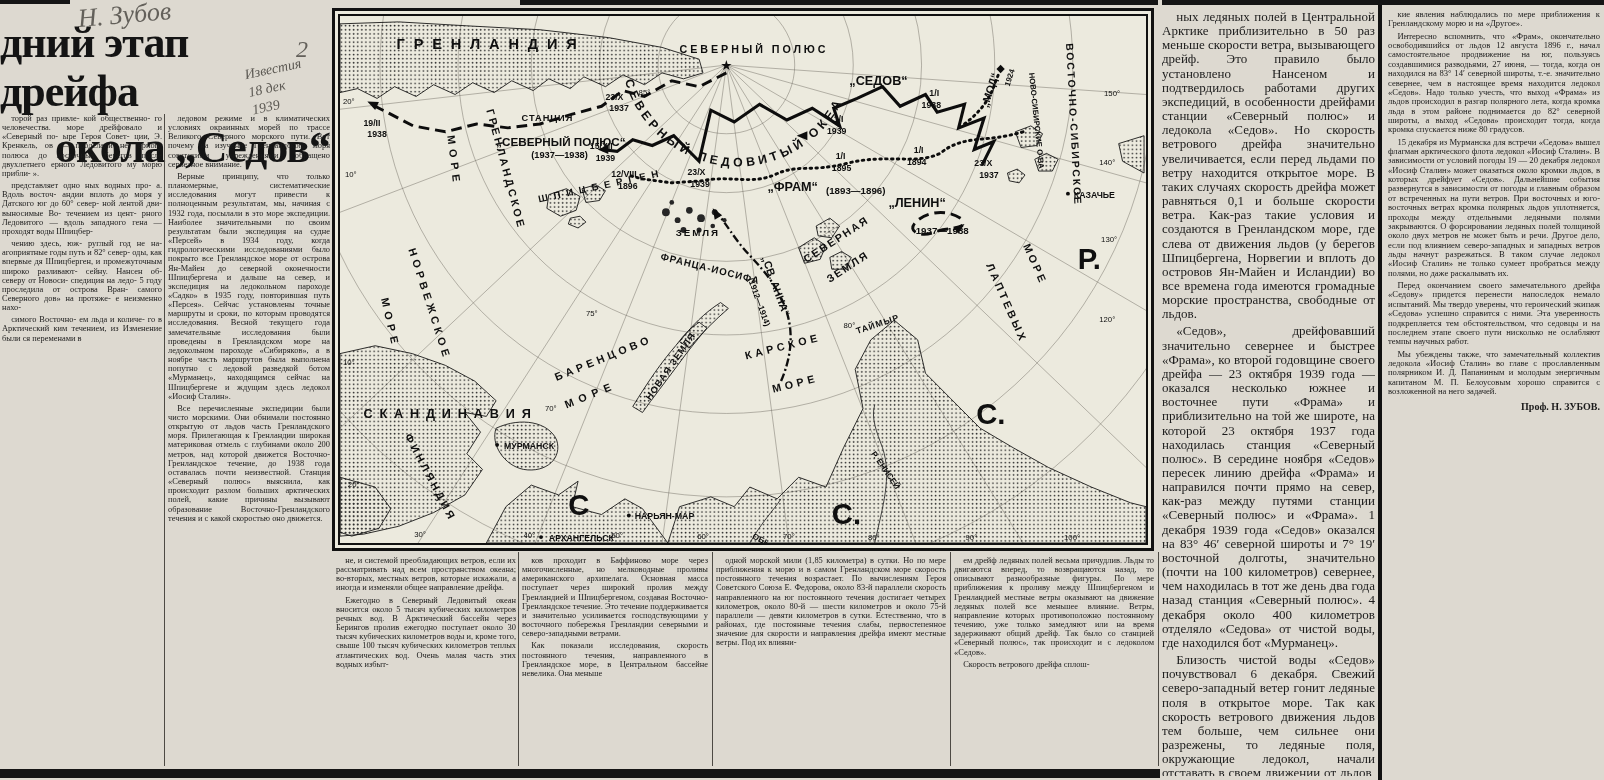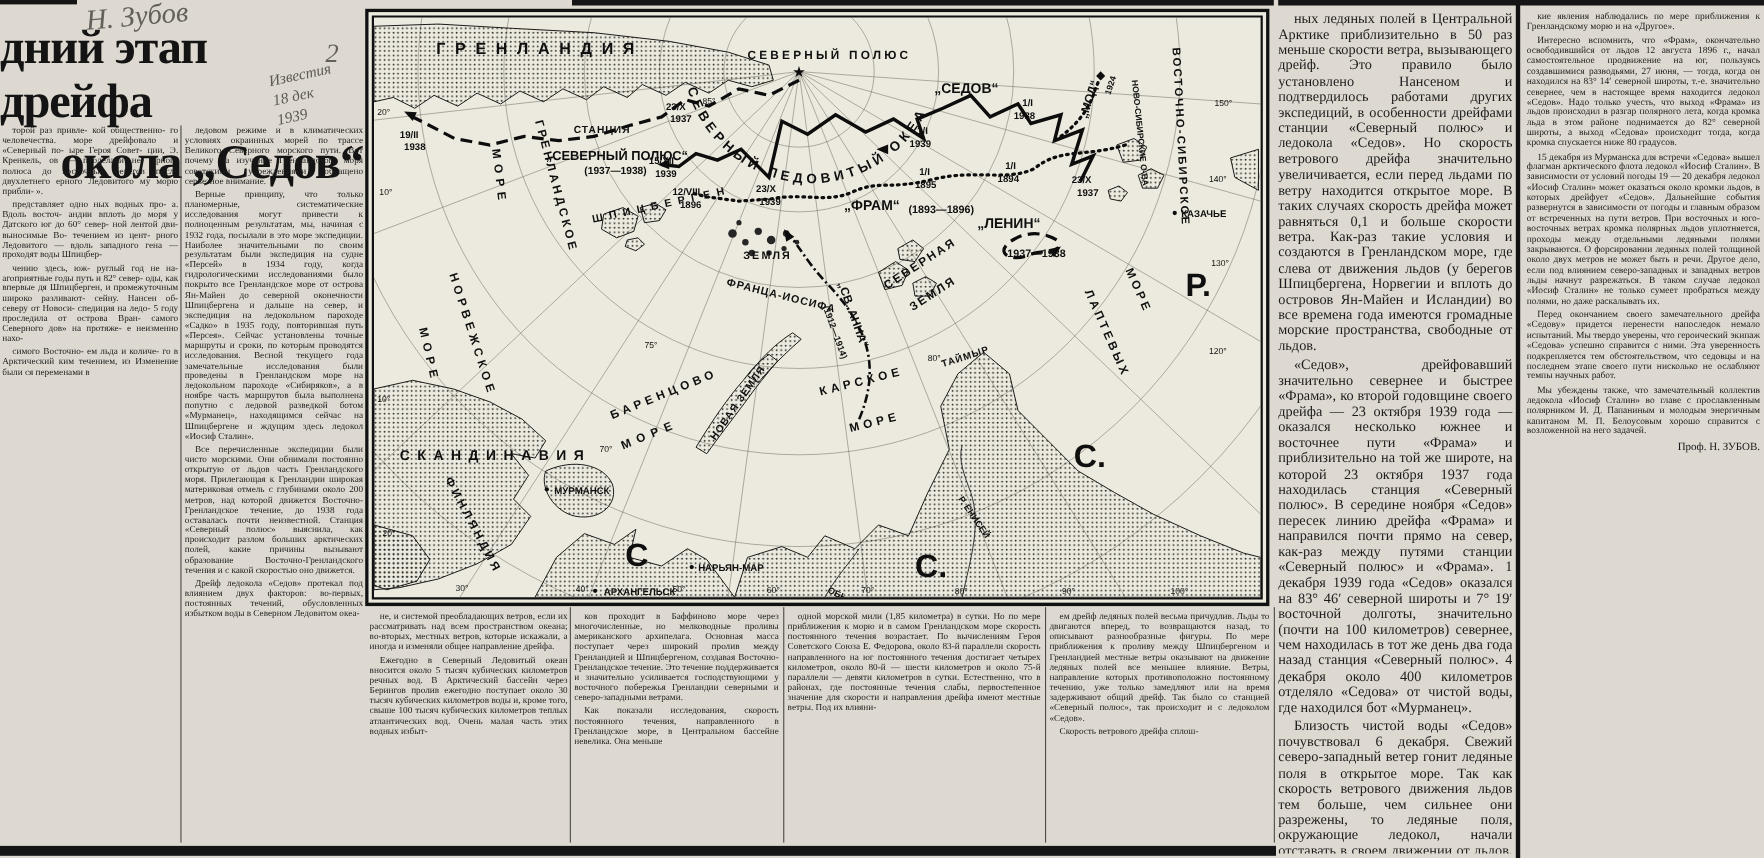--- a/index.html
+++ b/index.html
@@ -18,21 +18,21 @@
   .col{font-size:8.4px;line-height:1.09;text-align:justify;overflow:hidden;}
   .col p{margin:0 0 3px 0;text-indent:1.1em;}
   #left-col1{left:2px;top:114px;width:160px;height:652px;}
   #left-col2{left:168px;top:114px;width:162px;height:652px;}
   #strip-col1{left:336px;top:556px;width:180px;height:210px;}
   #strip-col2{left:522px;top:556px;width:186px;height:210px;}
   #strip-col3{left:716px;top:556px;width:230px;height:210px;}
   #strip-col4{left:954px;top:556px;width:200px;height:210px;}
   #right-col1{left:1162px;top:10px;width:213px;height:766px;font-size:13px;}
   #right-col2{left:1388px;top:10px;width:212px;height:766px;font-size:8.6px;}
-  #signature{text-align:right;font-weight:normal;font-size:10px;margin-top:6px;text-indent:0;}
+  #signature{text-align:right;font-weight:bold;font-size:10px;margin-top:6px;text-indent:0;}
   
   .vrule{width:1px;background:#4d4a44;}
   #rule-left{left:164px;top:114px;height:652px;}
   #rule-strip1{left:518px;top:552px;height:214px;}
   #rule-strip2{left:712px;top:552px;height:214px;}
   #rule-strip3{left:950px;top:552px;height:214px;}
   #rule-strip4{left:1158px;top:552px;height:214px;}
   #rule-heavy{left:1378px;top:0px;height:780px;width:4px;background:#111;}
   .hbar{background:#151515;}
   #bar-top-map{left:520px;top:0;width:638px;height:5px;}
@@ -73,21 +73,20 @@
 <div class="abs col" id="left-col1">
     <p>торой раз привле- кой общественно- го человечества. море дрейфовало и «Северный по- ыре Героя Совет- ции, Э. Кренкель, ов — проделали не- ерного полюса до восточных берегов после двухлетнего ерного Ледовитого му морю прибли- ».</p>
     <p>представляет одно ных водных про- а. Вдоль восточ- андии вплоть до моря у Датского юг до 60° север- ной лентой дви- выносимые Во- течением из цент- рного Ледовитого — вдоль западного гена — проходят воды Шпицбер-</p>
     <p>чению здесь, юж- руглый год не на- агоприятные годы путь и 82° север- оды, как впервые дя Шпицберген, и промежуточным широко разливают- сейну. Нансен об- северу от Новоси- спедиция на ледо- 5 году проследила от острова Вран- самого Северного дов» на протяже- е неизменно нахо-</p>
     <p>симого Восточно- ем льда и количе- го в Арктический ким течением, из Изменение были ся переменами в</p>
   </div>
 <div class="abs col" id="left-col2">
     <p>ледовом режиме и в климатических условиях окраинных морей по трассе Великого Северного морского пути. Вот почему на изучение Гренландского моря советскими учреждениями обращено серьезное внимание.</p>
     <p>Верные принципу, что только планомерные, систематические исследования могут привести к полноценным результатам, мы, начиная с 1932 года, посылали в это море экспедиции. Наиболее значительными по своим результатам были экспедиция на судне «Персей» в 1934 году, когда гидрологическими исследованиями было покрыто все Гренландское море от острова Ян-Майен до северной оконечности Шпицбергена и дальше на север, и экспедиция на ледокольном пароходе «Садко» в 1935 году, повторившая путь «Персея». Сейчас установлены точные маршруты и сроки, по которым проводятся исследования. Весной текущего года замечательные исследования были проведены в Гренландском море на ледокольном пароходе «Сибиряков», а в ноябре часть маршрутов была выполнена попутно с ледовой разведкой ботом «Мурманец», находящимся сейчас на Шпицбергене и ждущим здесь ледокол «Иосиф Сталин».</p>
     <p>Все перечисленные экспедиции были чисто морскими. Они обнимали постоянно открытую от льдов часть Гренландского моря. Прилегающая к Гренландии широкая материковая отмель с глубинами около 200 метров, над которой движется Восточно-Гренландское течение, до 1938 года оставалась почти неизвестной. Станция «Северный полюс» выяснила, как происходит разлом больших арктических полей, какие причины вызывают образование Восточно-Гренландского течения и с какой скоростью оно движется.</p>
-    <p>Дрейф ледокола «Седов» протекал под влиянием двух факторов: во-первых, постоянных течений, обусловленных избытком воды в Северном Ледовитом океа-</p>
   </div>
 
 <div class="abs" id="map-block">
   <svg id="map-svg" viewBox="0 0 826 537" preserveAspectRatio="none">
     <defs>
       <pattern id="stipple" width="4.2" height="4.2" patternUnits="userSpaceOnUse">
         <circle cx="1.4" cy="1.4" r="0.85" fill="#2b2b2b"></circle>
       </pattern>
       <path id="okean-arc" d="M292,66 A120,120 0 0 0 518,80" fill="none"></path>
     </defs>

